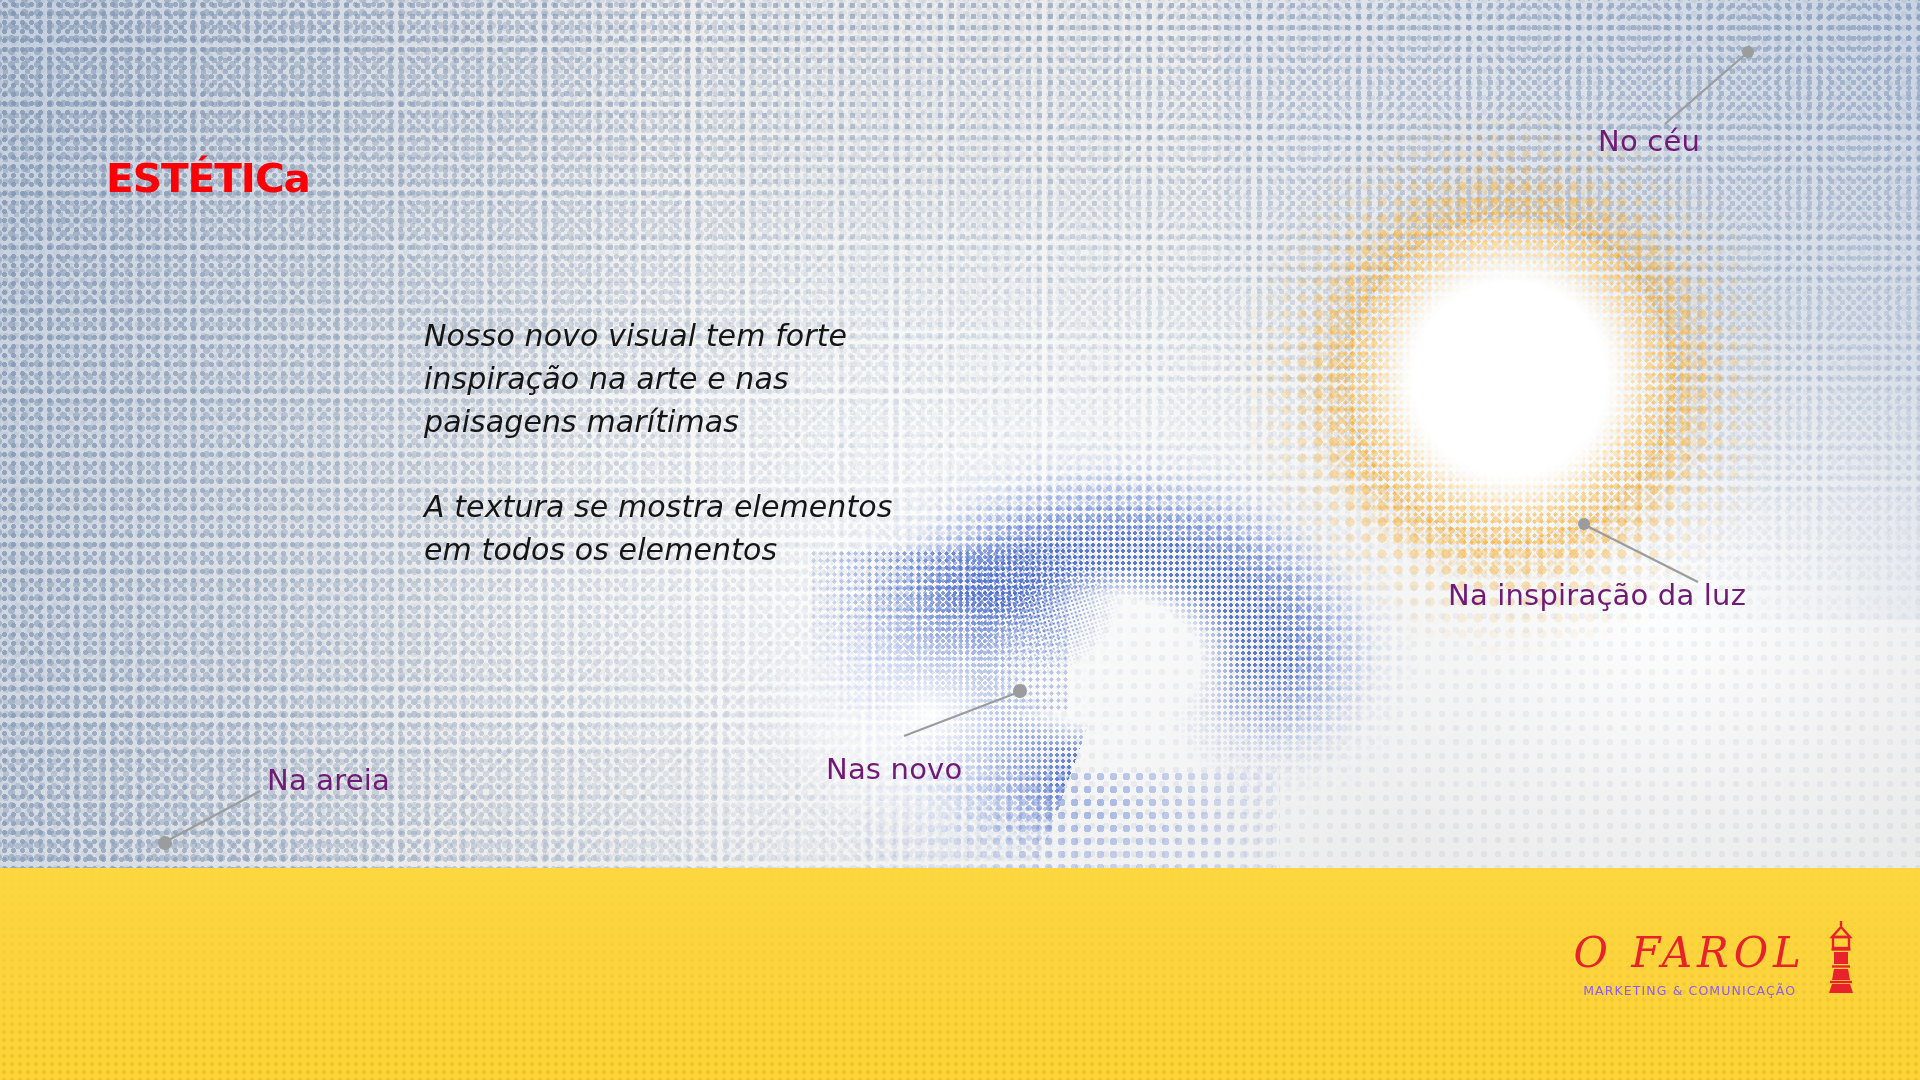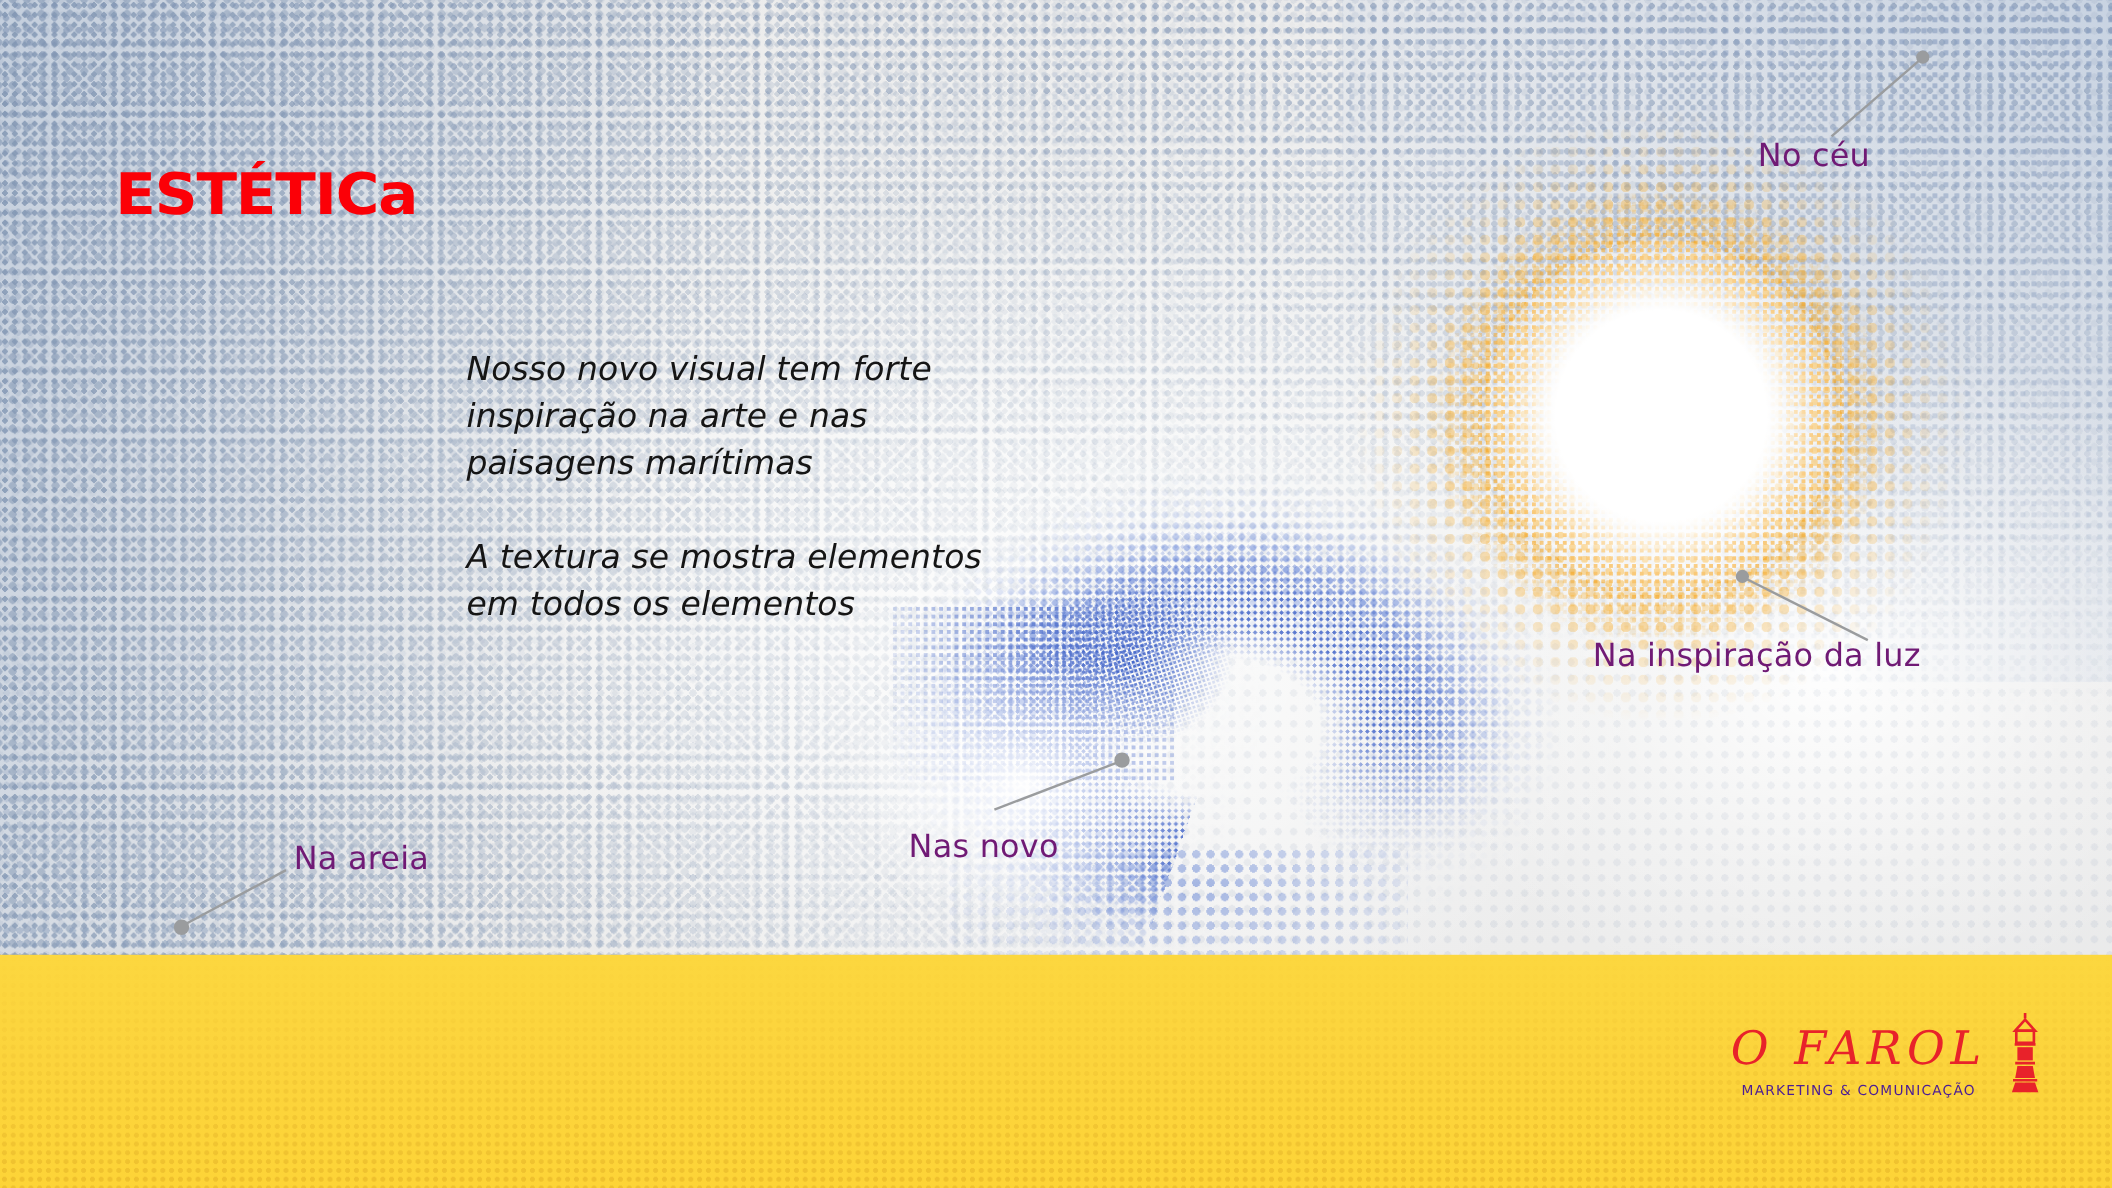--- a/index.html
+++ b/index.html
@@ -77,21 +77,21 @@
     -webkit-mask-image:linear-gradient(180deg, rgba(0,0,0,.5) 0%, rgba(0,0,0,.25) 50%, rgba(0,0,0,.5) 100%);
             mask-image:linear-gradient(180deg, rgba(0,0,0,.5) 0%, rgba(0,0,0,.25) 50%, rgba(0,0,0,.5) 100%);
   }
 
   
   .title{
     position:absolute; left:110px; top:178px;
     transform:translateY(-50%);
     font-family:"DejaVu Sans", sans-serif;
     font-weight:bold;
-    font-size:52px;
+    font-size:39px;
     letter-spacing:-1px;
     color:#fb0007;
     line-height:1;
     transform-origin:left center;
     white-space:nowrap;
   }
   .title span{ display:inline-block; transform:scaleX(1.04); }
 
   
   .body-copy{
@@ -246,21 +246,21 @@
     color:#e8222a;
     line-height:1;
     white-space:nowrap;
     font-style:italic;
   }
   .logo-sub{
     margin-top:9px;
     font-family:"DejaVu Sans", sans-serif;
     font-size:12.5px;
     letter-spacing:1.1px;
-    color:#4c1d95;
+    color:#8b5cf6;
     white-space:nowrap;
   }
   .logo-mark{ margin-bottom:2px; }
 </style>
 </head>
 <body>
 
 <div id="slide">
 
   <div class="bg-base"></div>

